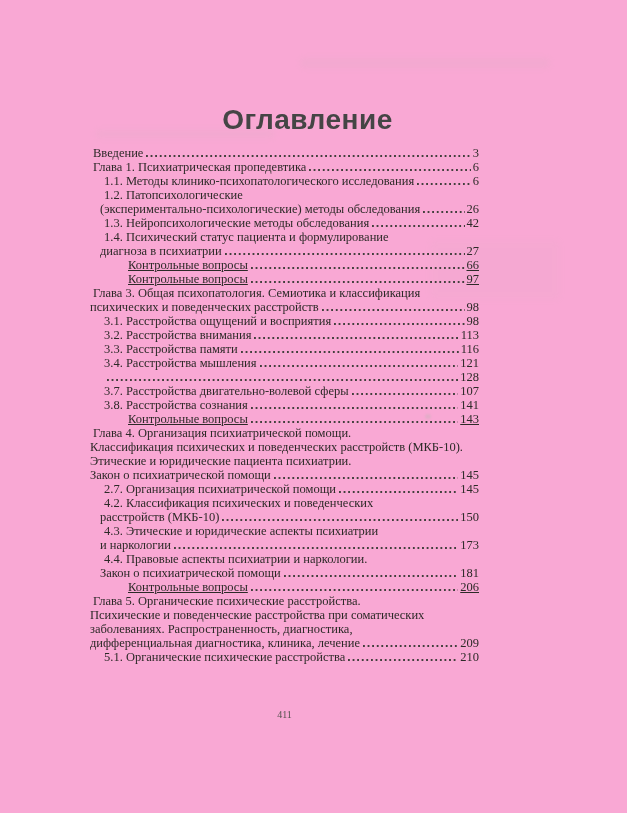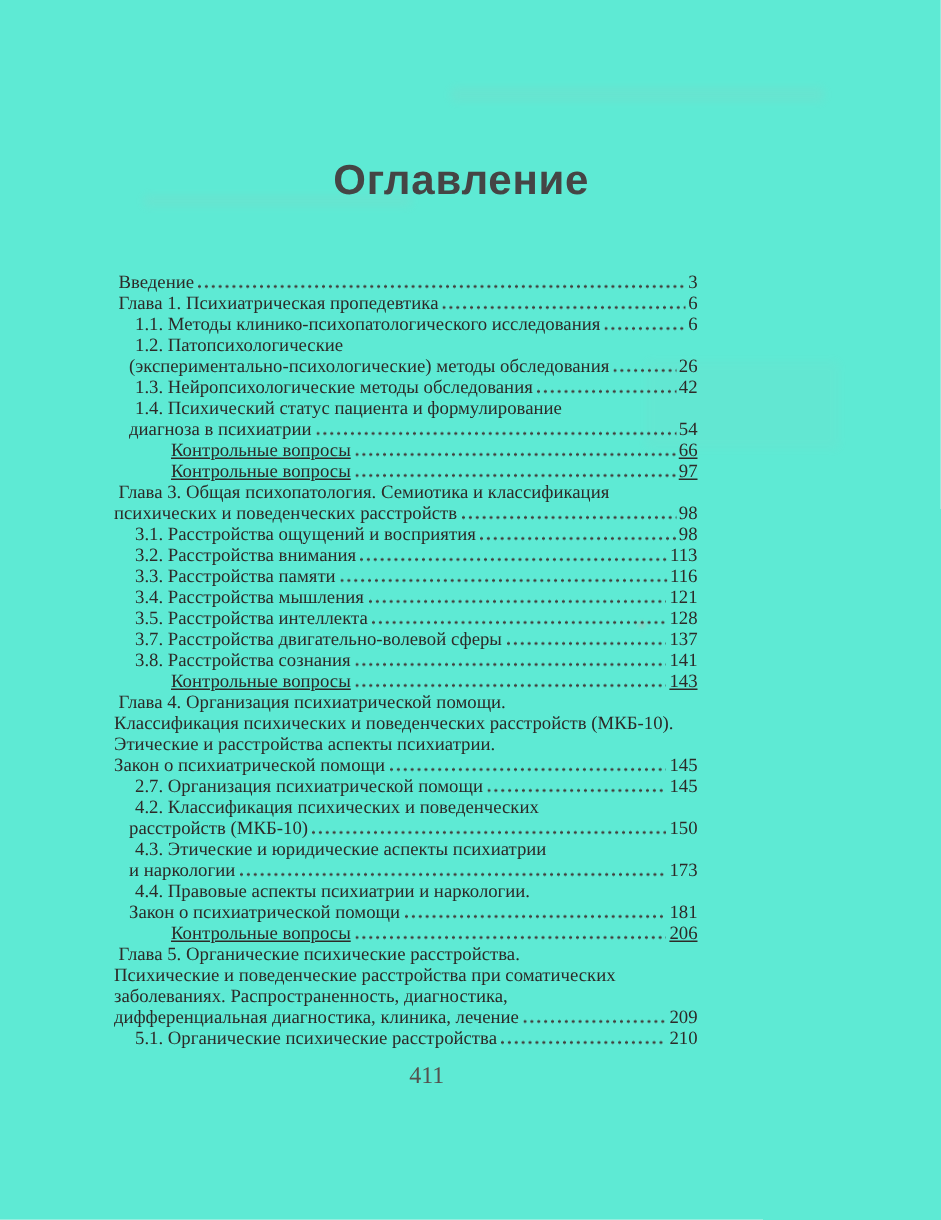--- a/index.html
+++ b/index.html
@@ -4,21 +4,21 @@
 <style>
   html, body { margin: 0; padding: 0; }
   body {
     width: 627px; height: 813px;
     background: #f4f4f2;
     font-family: "Liberation Serif", serif;
   }
   .page {
     position: relative;
     width: 627px; height: 813px;
-    background: #5eead4;
+    background: #f9a8d4;
     overflow: hidden;
   }
   
   .artifact {
     position: absolute;
     background: #b9b6b0;
     opacity: 0.10;
     filter: blur(3px);
     border-radius: 4px;
     pointer-events: none;
@@ -36,23 +36,22 @@
     transform: translateX(-6px);
     font-family: "Liberation Sans", sans-serif;
     font-weight: 700;
     font-size: 28px;
     line-height: 30px;
     letter-spacing: 0.5px;
     color: #454545;
   }
   .toc {
     position: absolute;
-    left: 76px; top: 146px;
+    left: 90px; top: 146px;
     width: 389px;
-    margin-top: 35px;
   }
   .row {
     display: flex;
     align-items: baseline;
     height: 14px;
     line-height: 14px;
     font-size: 12.5px;
     color: #2d2a28;
     white-space: nowrap;
   }
@@ -69,21 +68,21 @@
     background-image: radial-gradient(circle at 1px 10px, #423f3c 0.85px, rgba(0,0,0,0) 1.15px);
     background-size: 4.6px 14px;
     background-repeat: repeat-x;
   }
   .row .pg { flex: 0 0 auto; }
   .footer {
     position: absolute;
     left: 90px; top: 709px;
     width: 389px;
     text-align: center;
-    font-size: 16px;
+    font-size: 10px;
     color: #55514e;
   }
 </style>
 </head>
 <body>
 
 <div class="page">
   <div class="artifact a1"></div>
   <div class="artifact a2"></div>
   <div class="artifact a3"></div>
@@ -121,21 +120,21 @@
     <span class="dots"></span>
     <span class="pg">42</span>
   </div>
       <div class="row lvl1 nopage">
     <span class="t">1.4. Психический статус пациента и формулирование</span>
 
   </div>
       <div class="row lvl1 cont">
     <span class="t">диагноза в психиатрии</span>
     <span class="dots"></span>
-    <span class="pg">54</span>
+    <span class="pg">27</span>
   </div>
       <div class="row lvl2">
     <span class="t">Контрольные вопросы</span>
     <span class="dots"></span>
     <span class="pg">66</span>
   </div>
       <div class="row lvl2">
     <span class="t">Контрольные вопросы</span>
     <span class="dots"></span>
     <span class="pg">97</span>
@@ -163,49 +162,48 @@
     <span class="t">3.3. Расстройства памяти</span>
     <span class="dots"></span>
     <span class="pg">116</span>
   </div>
       <div class="row lvl1">
     <span class="t">3.4. Расстройства мышления</span>
     <span class="dots"></span>
     <span class="pg">121</span>
   </div>
       <div class="row lvl1">
-    <span class="t">3.5. Расстройства интеллекта</span>
     <span class="dots"></span>
     <span class="pg">128</span>
   </div>
       <div class="row lvl1">
     <span class="t">3.7. Расстройства двигательно-волевой сферы</span>
     <span class="dots"></span>
-    <span class="pg">137</span>
+    <span class="pg">107</span>
   </div>
       <div class="row lvl1">
     <span class="t">3.8. Расстройства сознания</span>
     <span class="dots"></span>
     <span class="pg">141</span>
   </div>
       <div class="row lvl2">
     <span class="t">Контрольные вопросы</span>
     <span class="dots"></span>
     <span class="pg">143</span>
   </div>
       <div class="row lvl0 nopage">
     <span class="t">Глава 4. Организация психиатрической помощи.</span>
 
   </div>
       <div class="row lvl0 cont nopage">
     <span class="t">Классификация психических и поведенческих расстройств (МКБ-10).</span>
 
   </div>
       <div class="row lvl0 cont nopage">
-    <span class="t">Этические и расстройства аспекты психиатрии.</span>
+    <span class="t">Этические и юридические пациента психиатрии.</span>
 
   </div>
       <div class="row lvl0 cont">
     <span class="t">Закон о психиатрической помощи</span>
     <span class="dots"></span>
     <span class="pg">145</span>
   </div>
       <div class="row lvl1">
     <span class="t">2.7. Организация психиатрической помощи</span>
     <span class="dots"></span>

